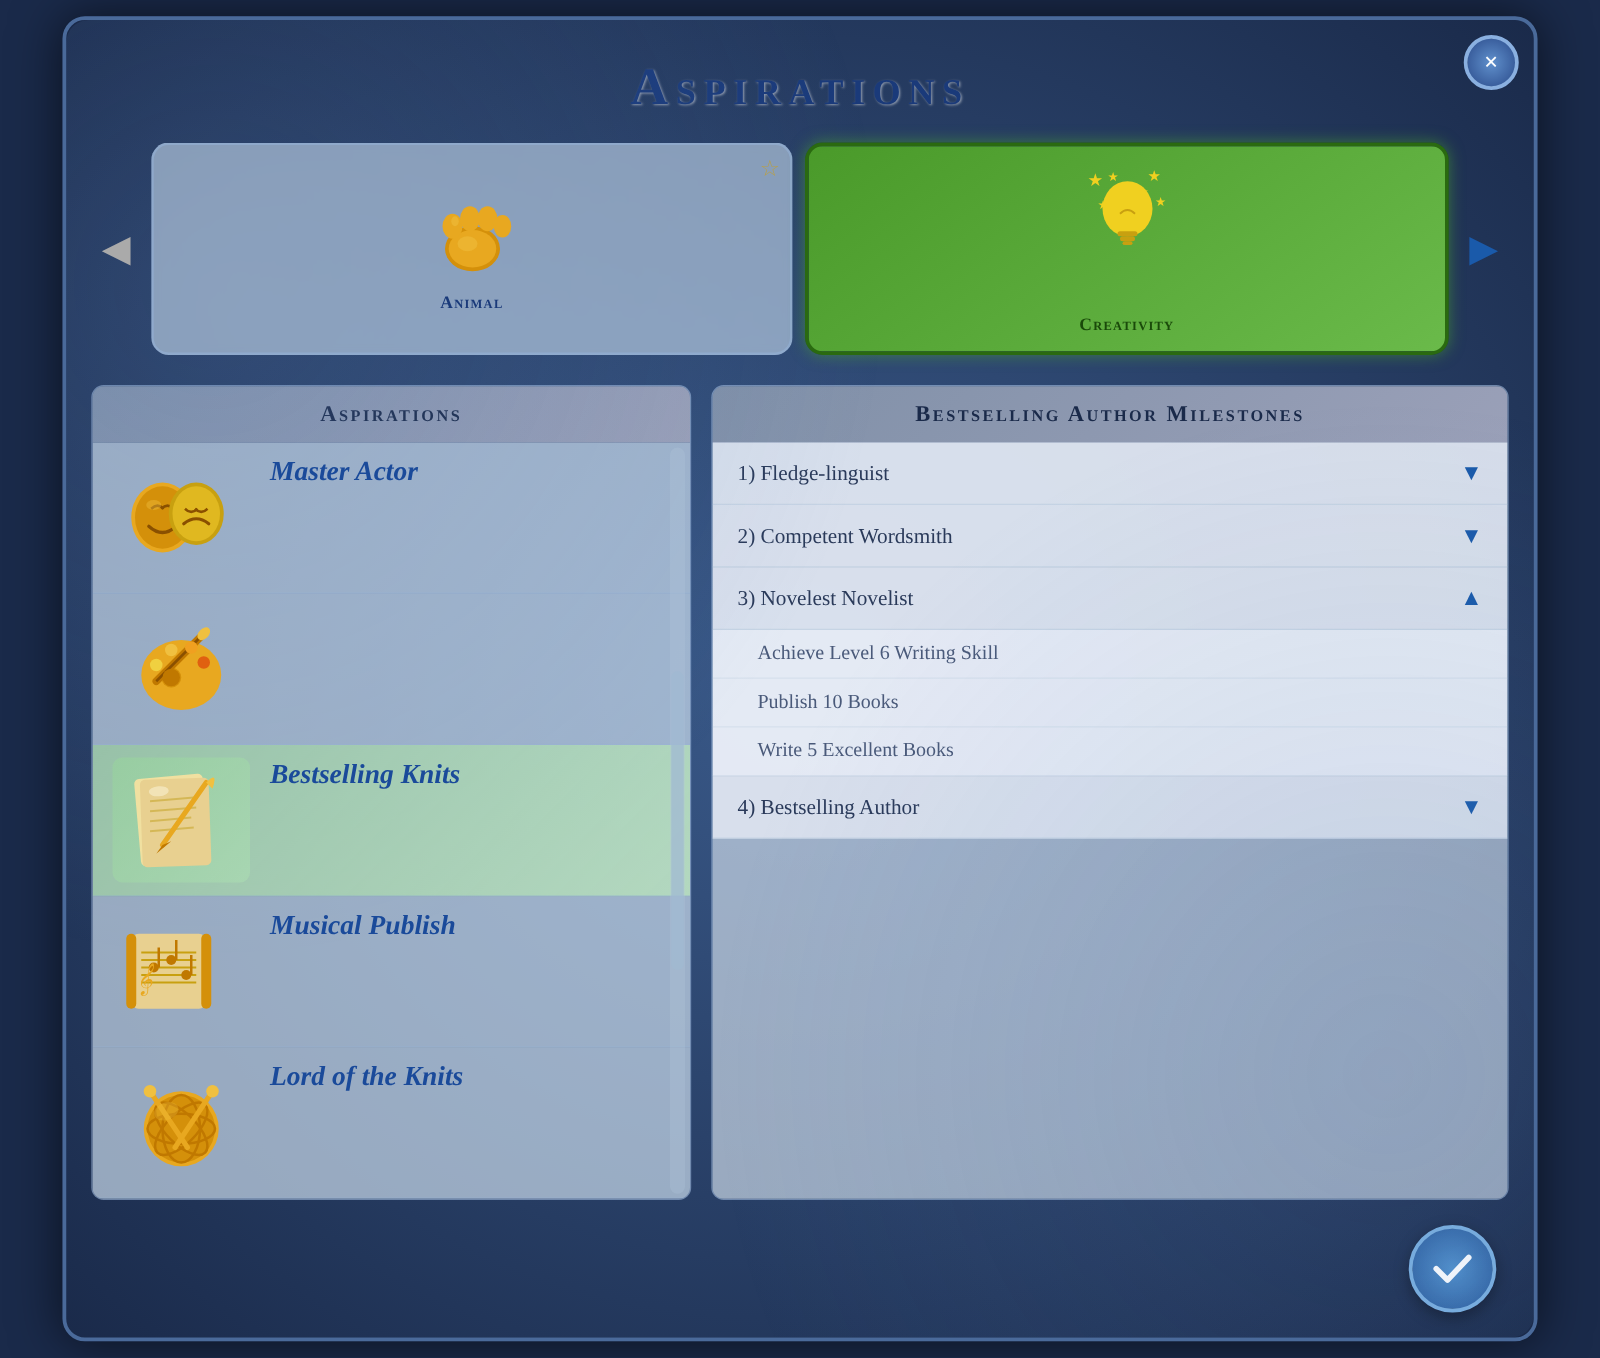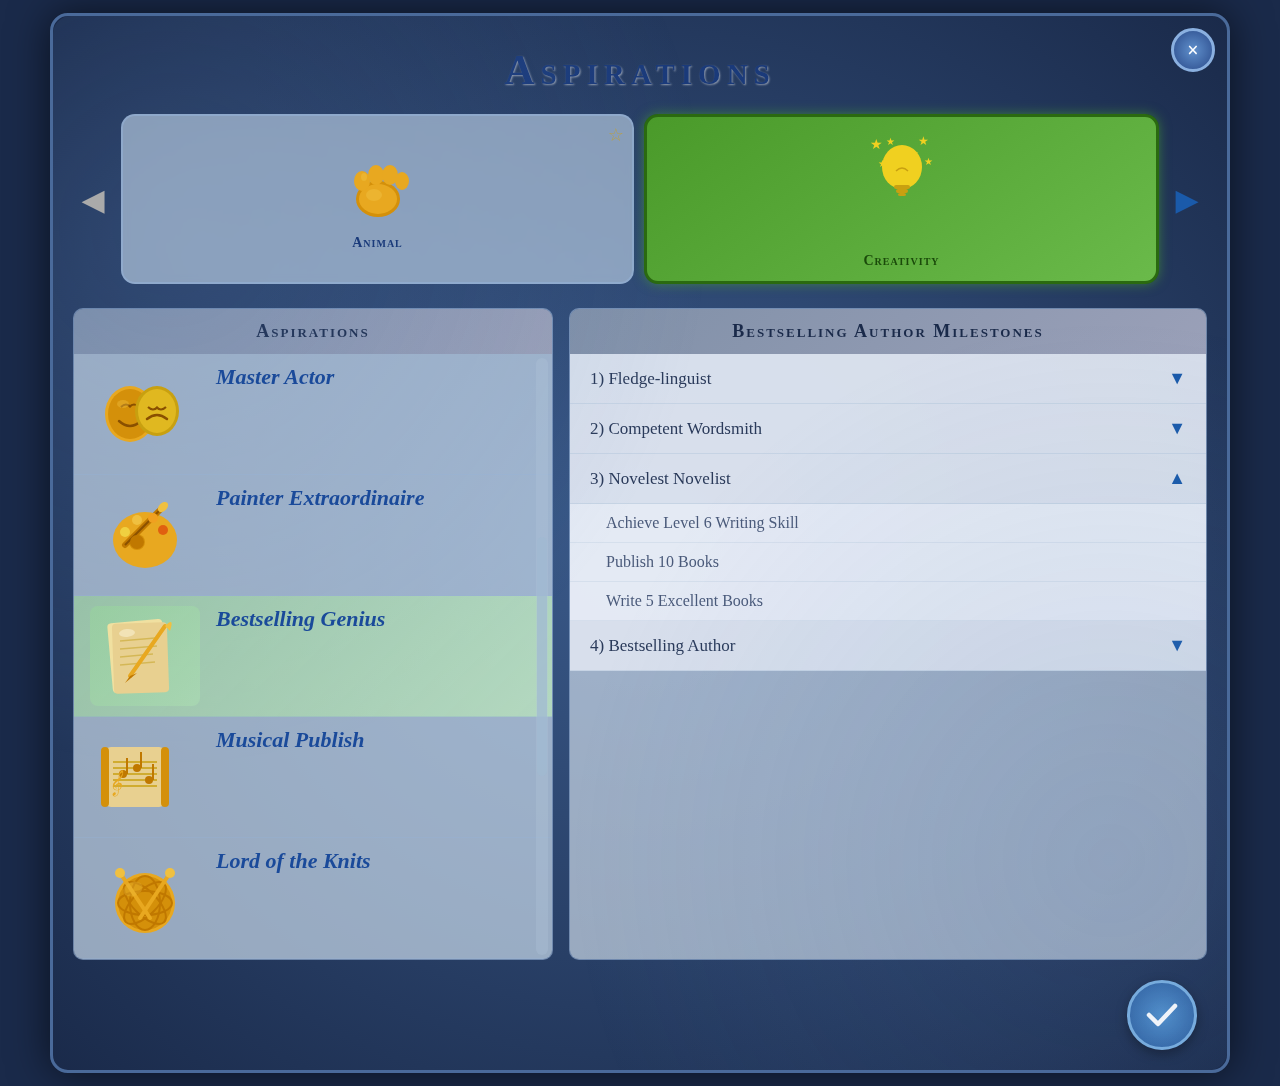--- a/index.html
+++ b/index.html
@@ -450,21 +450,20 @@
     <ellipse cx="68" cy="17" rx="6" ry="4" fill="#f0c040" transform="rotate(-45 68 17)"></ellipse>
 
     <circle cx="42" cy="30" r="5" fill="#f0c040"></circle>
     <circle cx="58" cy="28" r="5" fill="#f0a020"></circle>
     <circle cx="68" cy="40" r="5" fill="#e06010"></circle>
     <circle cx="30" cy="42" r="5" fill="#f0d040"></circle>
 
     <ellipse cx="42" cy="52" rx="7" ry="7" fill="#c07800"></ellipse>
   </svg>
     </div>
-    <span class="aspiration-name">Painter Extraordinaire</span>
   </div>
           <div class="aspiration-item selected">
     <div class="aspiration-icon selected-bg">
       <svg viewBox="0 0 100 90" width="100" height="90">
 
     <rect x="15" y="10" width="55" height="70" rx="4" fill="#f0e0a0" transform="rotate(-5 42 45)"></rect>
     <rect x="18" y="12" width="55" height="70" rx="4" fill="#e8d090" transform="rotate(-2 45 47)"></rect>
 
     <line x1="25" y1="30" x2="60" y2="27" stroke="#c8a830" stroke-width="1.5" opacity="0.6"></line>
     <line x1="25" y1="38" x2="62" y2="35" stroke="#c8a830" stroke-width="1.5" opacity="0.6"></line>
@@ -472,21 +471,21 @@
     <line x1="25" y1="54" x2="60" y2="51" stroke="#c8a830" stroke-width="1.5" opacity="0.6"></line>
 
     <line x1="70" y1="15" x2="35" y2="65" stroke="#e8a820" stroke-width="4" stroke-linecap="round"></line>
     <path d="M70 15 Q80 5 75 20 Q65 10 70 15" fill="#f0c040"></path>
 
     <path d="M35 65 L30 72 L42 62" fill="#c07800"></path>
 
     <ellipse cx="32" cy="22" rx="8" ry="4" fill="#f8f0d0" opacity="0.6" transform="rotate(-5 32 22)"></ellipse>
   </svg>
     </div>
-    <span class="aspiration-name">Bestselling Genius</span>
+    <span class="aspiration-name">Bestselling Knits</span>
   </div>
           <div class="aspiration-item">
     <div class="aspiration-icon ">
       <svg viewBox="0 0 100 90" width="100" height="90">
 
     <rect x="10" y="15" width="60" height="60" rx="6" fill="#e8d090"></rect>
 
     <line x1="18" y1="30" x2="62" y2="30" stroke="#c8a010" stroke-width="1.5"></line>
     <line x1="18" y1="36" x2="62" y2="36" stroke="#c8a010" stroke-width="1.5"></line>
     <line x1="18" y1="42" x2="62" y2="42" stroke="#c8a010" stroke-width="1.5"></line>

